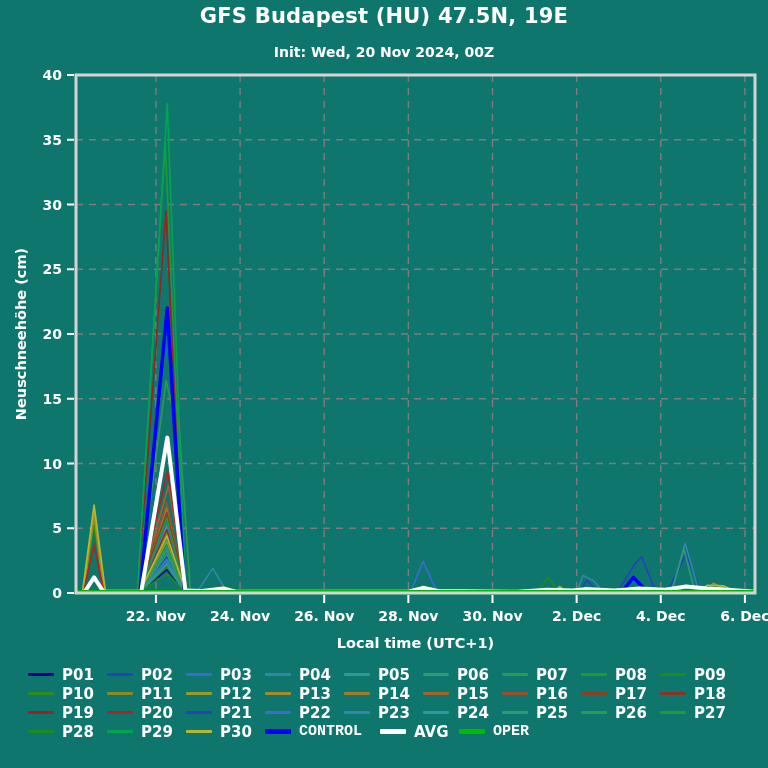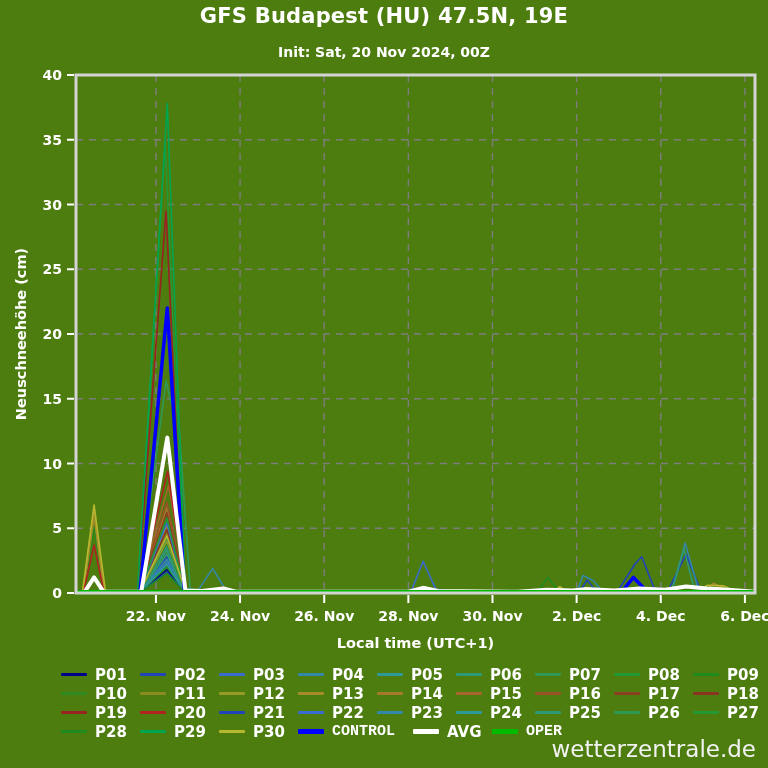--- a/index.html
+++ b/index.html
@@ -1,36 +1,36 @@
 <!DOCTYPE html>
 <html><head>
 <meta charset="utf-8">
 <style>
   html,body{margin:0;padding:0;background:#000;}
-  .page{position:relative;width:768px;height:768px;background:#4d7c0f;overflow:hidden;
+  .page{position:relative;width:768px;height:768px;background:#0f766e;overflow:hidden;
         font-family:"DejaVu Sans","Liberation Sans",sans-serif;color:#fff;}
   .title{position:absolute;top:4px;left:0;width:768px;text-align:center;
          font-size:21px;font-weight:bold;letter-spacing:0.2px;}
   .subtitle{position:absolute;top:44px;left:0;width:768px;text-align:center;
          font-size:14px;font-weight:bold;}
   #chart{position:absolute;top:0;left:0;}
   .legend{position:absolute;top:665px;left:0;width:768px;}
-  .legend-row{display:flex;height:19px;padding-left:28px;margin-left:33px;}
+  .legend-row{display:flex;height:19px;padding-left:28px;}
   .legend-item{display:flex;align-items:center;width:79px;flex:none;}
   .legend-item.wide{width:auto;margin-right:18px;font-family:Liberation Mono, monospace;}
   .legend-swatch{display:inline-block;width:26px;border-radius:1px;margin-right:8px;flex:none;}
   .legend-label{font-size:15px;font-weight:bold;color:#fff;white-space:nowrap;}
   .watermark{position:absolute;top:736px;right:12px;font-size:23px;color:#f2f2f2;}
 </style>
 </head>
 <body>
 
 <div class="page">
   <div class="title">GFS Budapest (HU) 47.5N, 19E</div>
-  <div class="subtitle">Init: Sat, 20 Nov 2024, 00Z</div>
+  <div class="subtitle">Init: Wed, 20 Nov 2024, 00Z</div>
   <svg id="chart" width="768" height="660" viewBox="0 0 768 660" xmlns="http://www.w3.org/2000/svg">
       <clipPath id="plotclip">
         <rect x="76" y="75" width="679" height="518"></rect>
       </clipPath>
       <g>
         <line x1="76" y1="528.25" x2="755" y2="528.25" stroke="#7d7d7d" stroke-width="1.4" stroke-dasharray="7 6"></line>
         <line x1="76" y1="463.50" x2="755" y2="463.50" stroke="#7d7d7d" stroke-width="1.4" stroke-dasharray="7 6"></line>
         <line x1="76" y1="398.75" x2="755" y2="398.75" stroke="#7d7d7d" stroke-width="1.4" stroke-dasharray="7 6"></line>
         <line x1="76" y1="334.00" x2="755" y2="334.00" stroke="#7d7d7d" stroke-width="1.4" stroke-dasharray="7 6"></line>
         <line x1="76" y1="269.25" x2="755" y2="269.25" stroke="#7d7d7d" stroke-width="1.4" stroke-dasharray="7 6"></line>
@@ -257,14 +257,13 @@
         <span class="legend-item">
           <span class="legend-swatch" style="background: rgb(255, 255, 255); height: 5px;"></span>
           <span class="legend-label">AVG</span>
         </span>
         <span class="legend-item wide">
           <span class="legend-swatch" style="background: rgb(0, 187, 0); height: 5px;"></span>
           <span class="legend-label">OPER</span>
         </span>
       </div>
     </div>
-  <div class="watermark">wetterzentrale.de</div>
 </div>
 
 </body></html>

